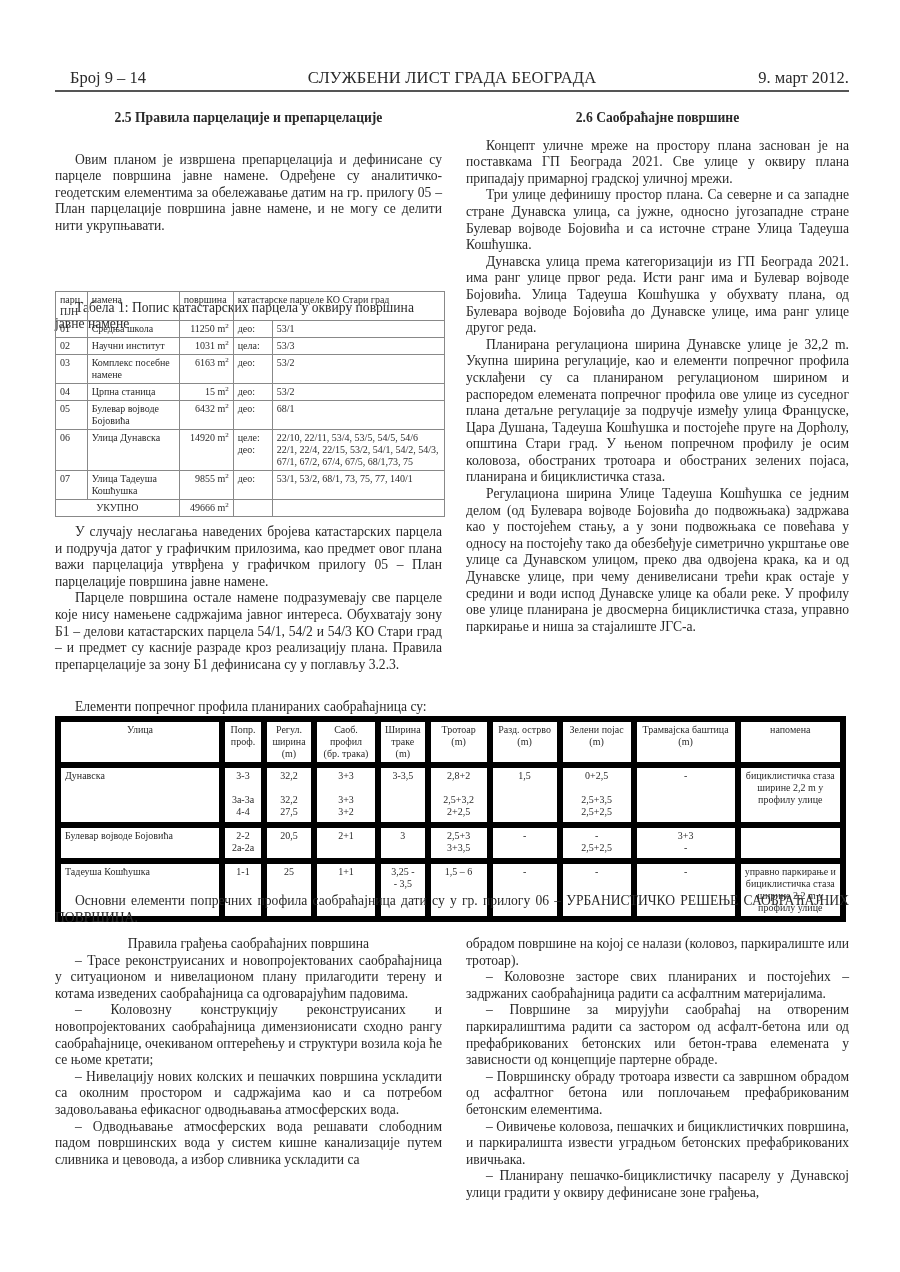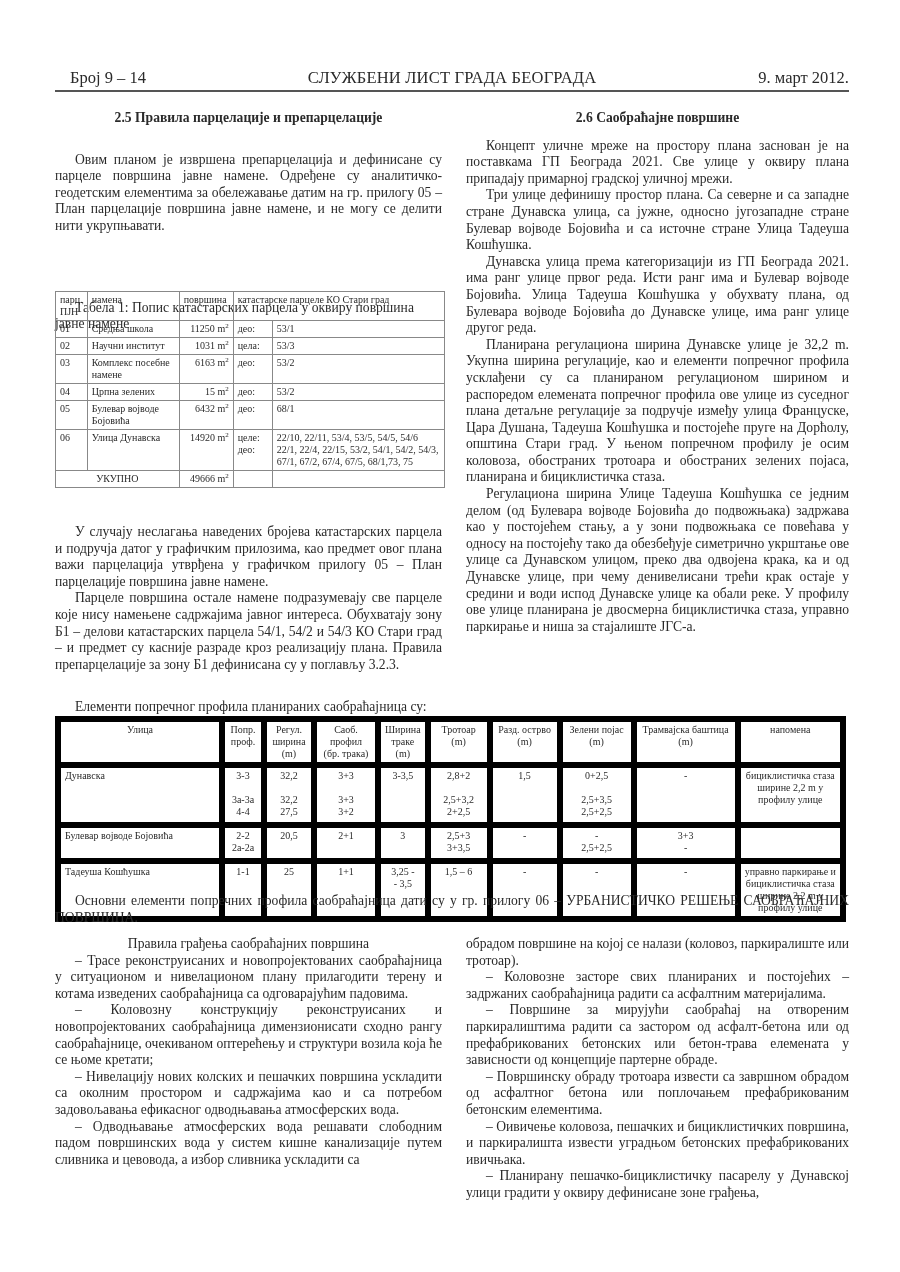--- a/index.html
+++ b/index.html
@@ -87,21 +87,21 @@
           <td class="c0">03</td>
           <td class="c1">Комплекс посебне намене</td>
           <td class="c2"><span>6163</span> <span>m</span><sup>2</sup></td>
           <td class="c3">
             <span class="cell-line">део:</span>
           </td>
           <td class="c4">53/2</td>
         </tr>
         <tr>
           <td class="c0">04</td>
-          <td class="c1">Црпна зелених</td>
+          <td class="c1">Црпна станица</td>
           <td class="c2"><span>15</span> <span>m</span><sup>2</sup></td>
           <td class="c3">
             <span class="cell-line">део:</span>
           </td>
           <td class="c4">53/2</td>
         </tr>
         <tr>
           <td class="c0">05</td>
           <td class="c1">Булевар војводе Бојовића</td>
           <td class="c2"><span>6432</span> <span>m</span><sup>2</sup></td>
@@ -112,20 +112,29 @@
         </tr>
         <tr>
           <td class="c0">06</td>
           <td class="c1">Улица Дунавска</td>
           <td class="c2"><span>14920</span> <span>m</span><sup>2</sup></td>
           <td class="c3">
             <span class="cell-line">целе:</span>
             <span class="cell-line">део:</span>
           </td>
           <td class="c4">22/10, 22/11, 53/4, 53/5, 54/5, 54/6 22/1, 22/4, 22/15, 53/2, 54/1, 54/2, 54/3, 67/1, 67/2, 67/4, 67/5, 68/1,73, 75</td>
+        </tr>
+        <tr>
+          <td class="c0">07</td>
+          <td class="c1">Улица Тадеуша Кошћушка</td>
+          <td class="c2"><span>9855</span> <span>m</span><sup>2</sup></td>
+          <td class="c3">
+            <span class="cell-line">део:</span>
+          </td>
+          <td class="c4">53/1, 53/2, 68/1, 73, 75, 77, 140/1</td>
         </tr>
       </tbody>
     <tbody>
         <tr>
       <td colspan="2" style="text-align:center">УКУПНО</td>
       <td class="c2"><span>49666</span> <span>m</span><sup>2</sup></td>
       <td class="c3"></td>
       <td class="c4"></td>
     </tr>
   </tbody>

